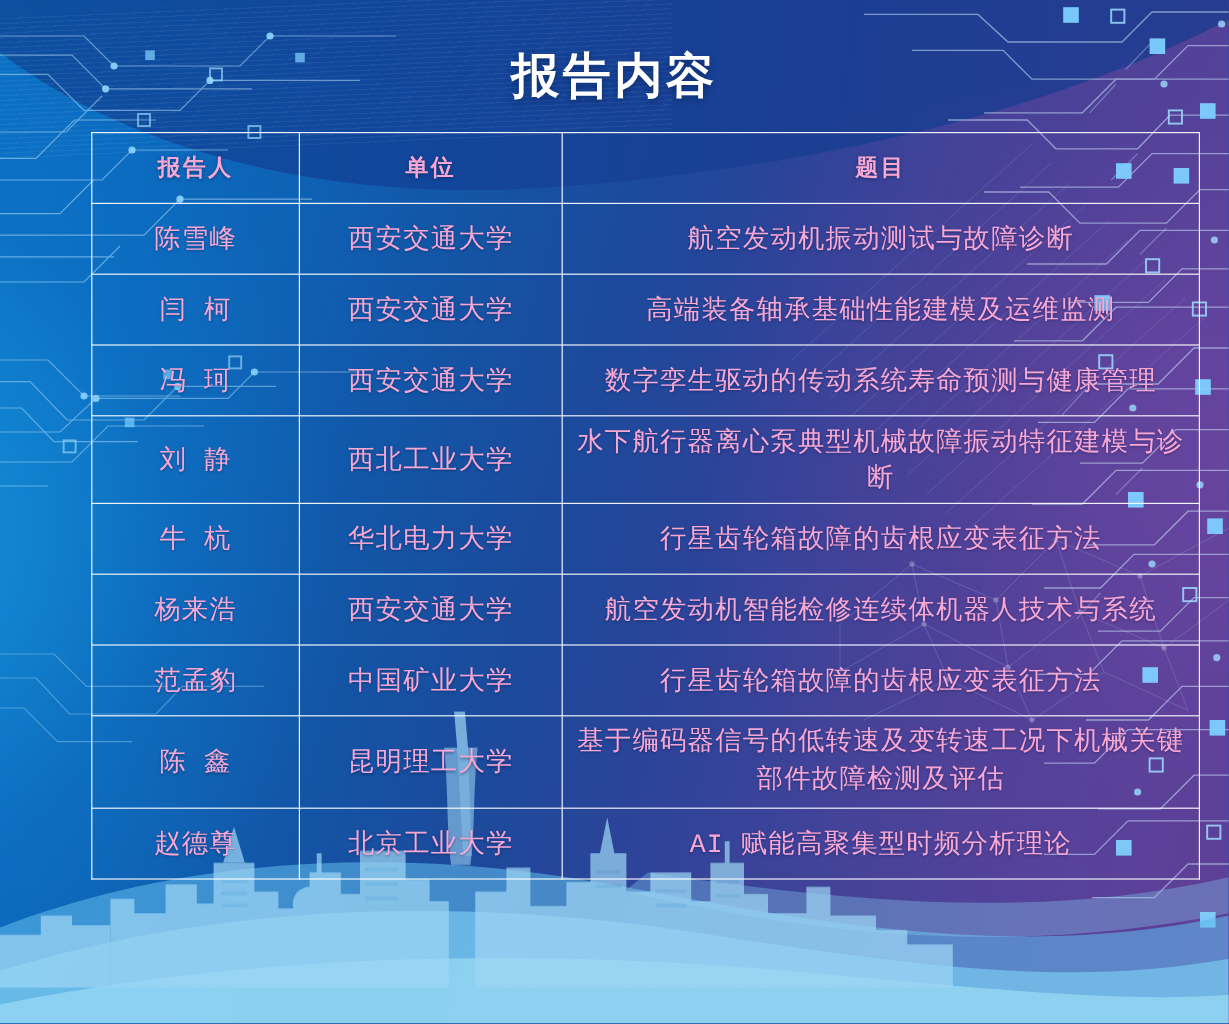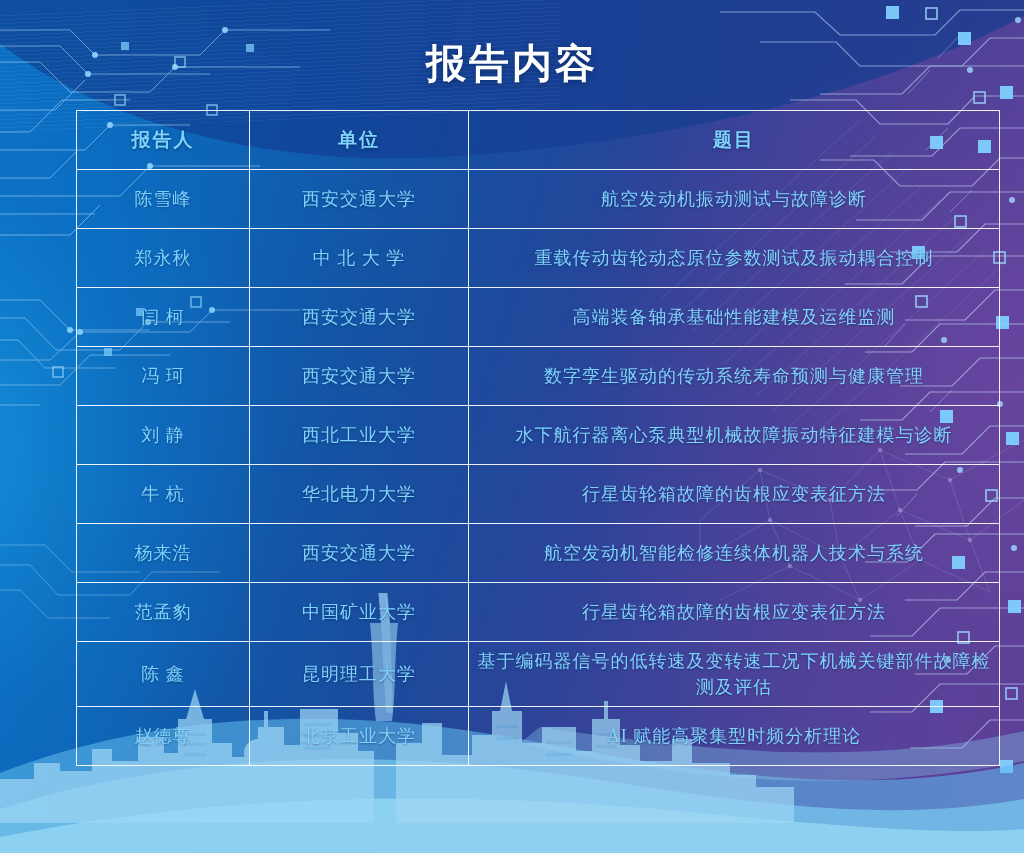--- a/index.html
+++ b/index.html
@@ -78,38 +78,38 @@
   .table-wrap{
     position:absolute;left:76px;top:110px;width:872px;
   }
   table.rpt{
     width:872px;
     border-collapse:collapse;
     table-layout:fixed;
   }
   table.rpt td,table.rpt th{
     border:1px solid rgba(255,255,255,.92);
-    color:#7dd3fc;
+    color:#f9a8d4;
     text-align:center;
     vertical-align:middle;
     padding:6px 8px;
     background:transparent;
   }
   table.rpt thead th{
     height:46px;
     font-family:"DejaVu Sans","Liberation Sans",sans-serif;
     font-weight:bold;
     font-size:19px;
     letter-spacing:2px;
     text-shadow:0 1px 3px rgba(0,20,60,.5);
   }
   table.rpt tbody td{
     height:46px;
-    font-size:18px;
-    font-family:Liberation Serif, serif;
+    font-size:22px;
+    font-family:Liberation Mono, monospace;
     letter-spacing:1px;
     text-shadow:0 1px 2px rgba(0,20,60,.4);
   }
   td.c-name{width:156px;}
   td.c-org{width:202px;}
   td.c-title{width:514px;}
   th.c-name{width:156px;}
   th.c-org{width:202px;}
   th.c-title{width:514px;border-radius:17px;}
   tr.tall td{height:70px;}
@@ -369,25 +369,20 @@
           <th class="c-title">题目</th>
         </tr>
       </thead>
       <tbody id="tbody">
           <tr>
             <td class="c-name">陈雪峰</td>
             <td class="c-org">西安交通大学</td>
             <td class="c-title">航空发动机振动测试与故障诊断</td>
           </tr>
           <tr>
-            <td class="c-name">郑永秋</td>
-            <td class="c-org">中 北 大 学</td>
-            <td class="c-title">重载传动齿轮动态原位参数测试及振动耦合控制</td>
-          </tr>
-          <tr>
             <td class="c-name">闫  柯</td>
             <td class="c-org">西安交通大学</td>
             <td class="c-title">高端装备轴承基础性能建模及运维监测</td>
           </tr>
           <tr>
             <td class="c-name">冯  珂</td>
             <td class="c-org">西安交通大学</td>
             <td class="c-title">数字孪生驱动的传动系统寿命预测与健康管理</td>
           </tr>
           <tr>

